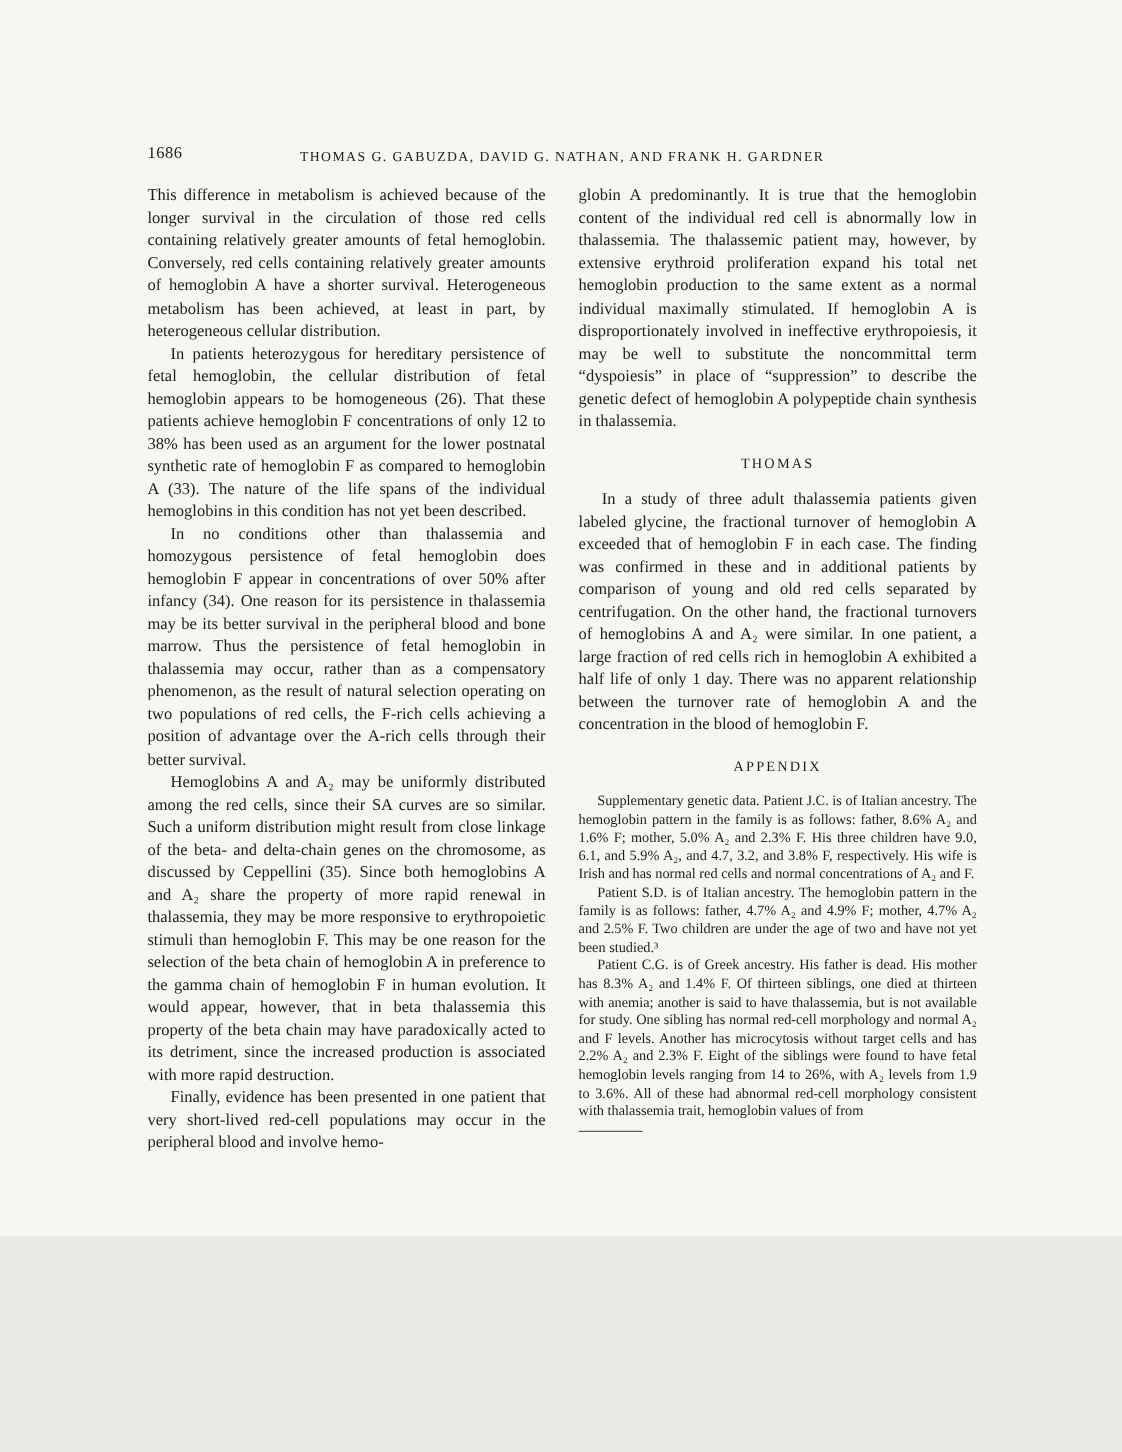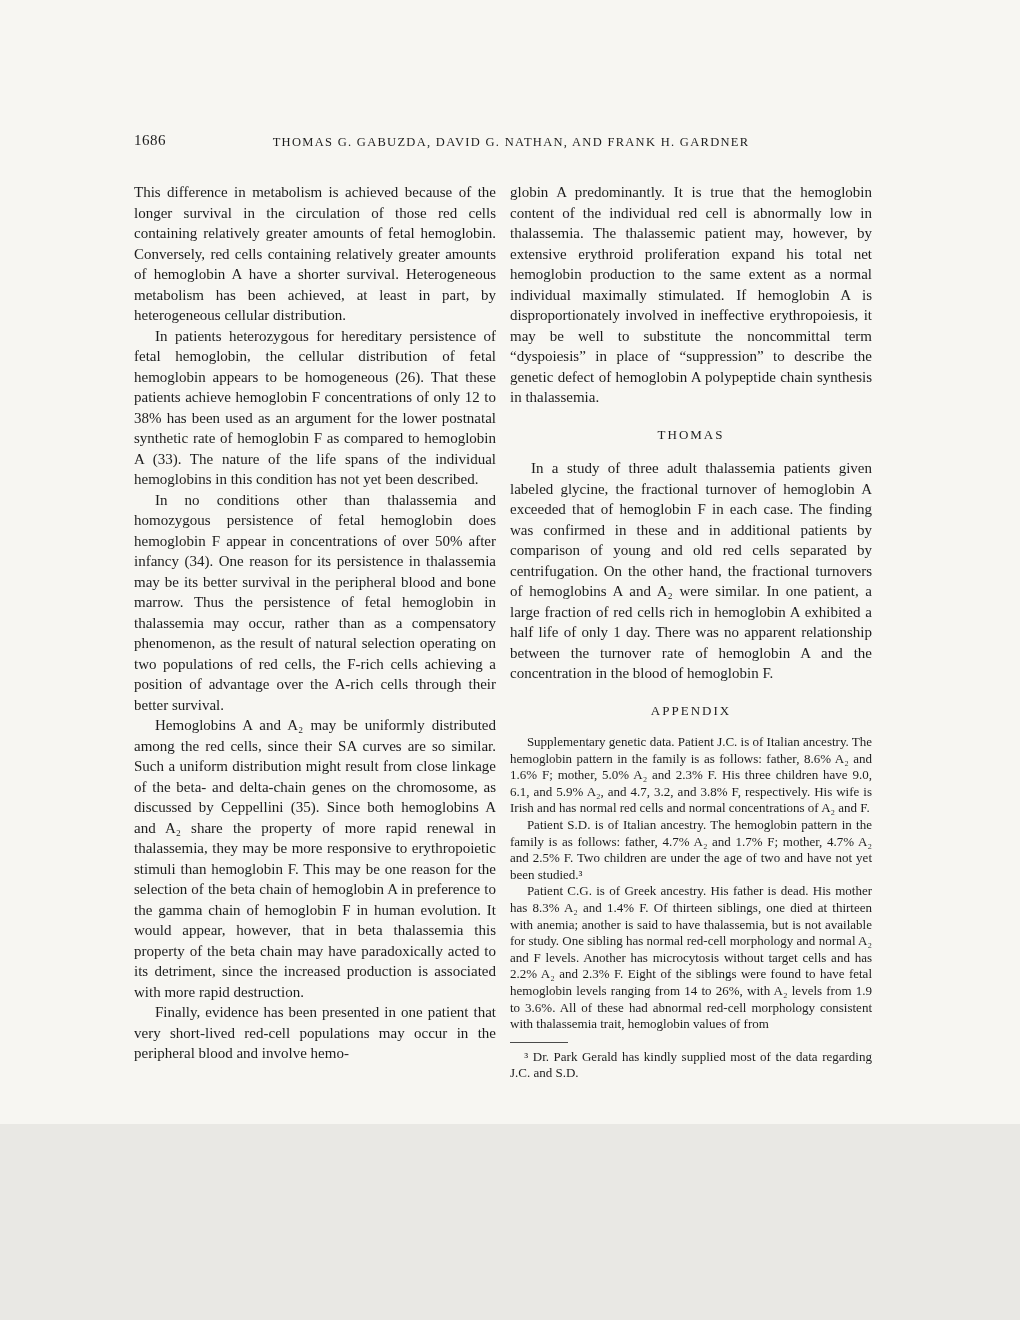--- a/index.html
+++ b/index.html
@@ -34,22 +34,22 @@
   .running-head {
     text-align: center;
     font-size: 12.5px;
     letter-spacing: 1.3px;
     padding-top: 5px;
     white-space: nowrap;
     margin-top: 28px;
   }
   .columns {
     display: flex;
-    gap: 14px;
-    margin-top: 22px;
+    gap: 30px;
+    margin-top: 8px;
   }
   .col {
     width: 362px;
     font-size: 15px;
     line-height: 20.5px;
     text-align: justify;
   }
   .col p { margin: 0; }
   p.body-para { text-indent: 1.4em; }
   p.no-indent { text-indent: 0; }
@@ -103,23 +103,22 @@
       <div class="col">
         <p class="no-indent">globin A predominantly.  It is true that the hemoglobin content of the individual red cell is abnormally low in thalassemia.  The thalassemic patient may, however, by extensive erythroid proliferation expand his total net hemoglobin production to the same extent as a normal individual maximally stimulated.  If hemoglobin A is disproportionately involved in ineffective erythropoiesis, it may be well to substitute the noncommittal term “dyspoiesis” in place of “suppression” to describe the genetic defect of hemoglobin A polypeptide chain synthesis in thalassemia.</p>
 
         <p class="section-heading">THOMAS</p>
         <p class="body-para">In a study of three adult thalassemia patients given labeled glycine, the fractional turnover of hemoglobin A exceeded that of hemoglobin F in each case.  The finding was confirmed in these and in additional patients by comparison of young and old red cells separated by centrifugation.  On the other hand, the fractional turnovers of hemoglobins A and A₂ were similar.  In one patient, a large fraction of red cells rich in hemoglobin A exhibited a half life of only 1 day.  There was no apparent relationship between the turnover rate of hemoglobin A and the concentration in the blood of hemoglobin F.</p>
 
         <p class="section-heading">APPENDIX</p>
 
         <div class="appendix-block">
           <p><span class="lead-italic">Supplementary genetic data.</span><span>  Patient J.C. is of Italian ancestry.  The hemoglobin pattern in the family is as follows: father, 8.6% A₂ and 1.6% F; mother, 5.0% A₂ and 2.3% F.  His three children have 9.0, 6.1, and 5.9% A₂, and 4.7, 3.2, and 3.8% F, respectively.  His wife is Irish and has normal red cells and normal concentrations of A₂ and F.</span></p>
-          <p>Patient S.D. is of Italian ancestry.  The hemoglobin pattern in the family is as follows: father, 4.7% A₂ and 1.7% F; mother, 4.7% A₂ and 2.5% F.  Two children are under the age of two and have not yet been studied.³</p>
+          <p>Patient S.D. is of Italian ancestry.  The hemoglobin pattern in the family is as follows: father, 4.7% A₂ and 4.9% F; mother, 4.7% A₂ and 2.5% F.  Two children are under the age of two and have not yet been studied.³</p>
           <p>Patient C.G. is of Greek ancestry.  His father is dead. His mother has 8.3% A₂ and 1.4% F.  Of thirteen siblings, one died at thirteen with anemia; another is said to have thalassemia, but is not available for study.  One sibling has normal red-cell morphology and normal A₂ and F levels.  Another has microcytosis without target cells and has 2.2% A₂ and 2.3% F.  Eight of the siblings were found to have fetal hemoglobin levels ranging from 14 to 26%, with A₂ levels from 1.9 to 3.6%. All of these had abnormal red-cell morphology consistent with thalassemia trait, hemoglobin values of from</p>
         </div>
 
         <div class="footnote-rule"></div>
-        <p class="footnote">³ Dr. Park Gerald has kindly supplied most of the data regarding J.C. and S.D.</p>
       </div>
 
     </div>
   </div>
 </div>
 
 </body></html>

